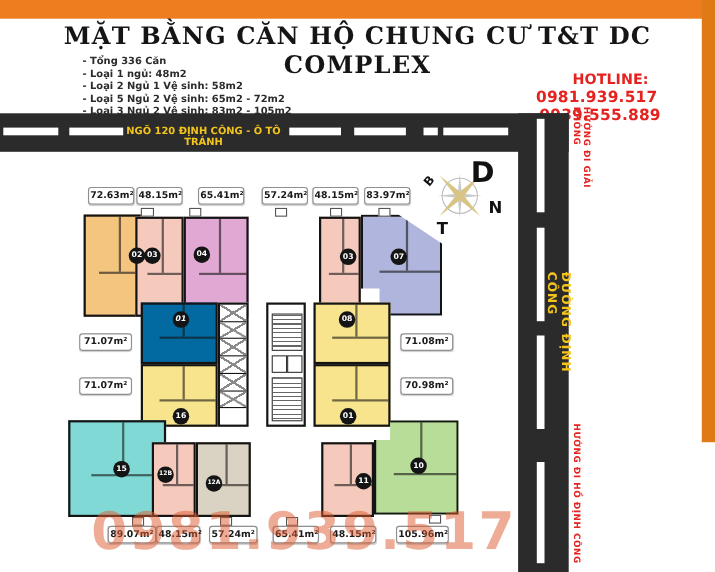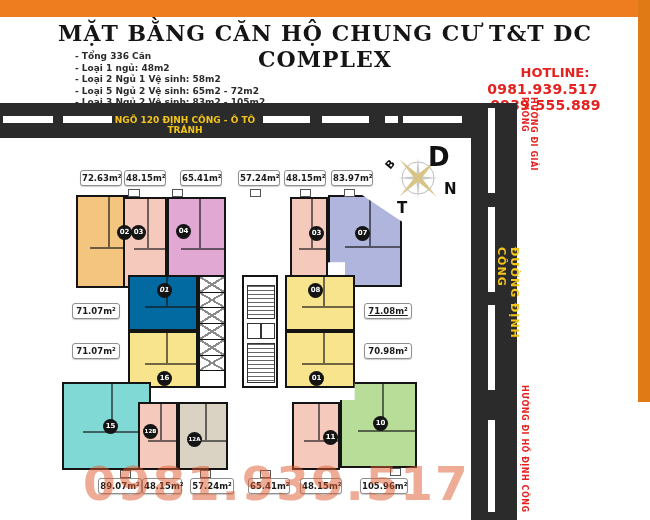--- a/index.html
+++ b/index.html
@@ -196,21 +196,21 @@
 
   <div class="alabel" style="left:80px;top:170px;width:38px;">72.63m²</div>
   <div class="alabel" style="left:124px;top:170px;width:38px;">48.15m²</div>
   <div class="alabel" style="left:180px;top:170px;width:38px;">65.41m²</div>
   <div class="alabel" style="left:238px;top:170px;width:38px;">57.24m²</div>
   <div class="alabel" style="left:284px;top:170px;width:38px;">48.15m²</div>
   <div class="alabel" style="left:331px;top:170px;width:38px;">83.97m²</div>
 
   <div class="alabel" style="left:72px;top:303px;width:44px;">71.07m²</div>
   <div class="alabel" style="left:72px;top:343px;width:44px;">71.07m²</div>
-  <div class="alabel" style="left:364px;top:303px;width:44px;text-decoration:underline;">71.08m²</div>
+  <div class="alabel" style="left:364px;top:303px;width:44px;">71.08m²</div>
   <div class="alabel" style="left:364px;top:343px;width:44px;">70.98m²</div>
 
   <div class="alabel" style="left:98px;top:478px;width:40px;">89.07m²</div>
   <div class="alabel" style="left:142px;top:478px;width:36px;">48.15m²</div>
   <div class="alabel" style="left:190px;top:478px;width:40px;">57.24m²</div>
   <div class="alabel" style="left:248px;top:478px;width:38px;">65.41m²</div>
   <div class="alabel" style="left:300px;top:478px;width:38px;">48.15m²</div>
   <div class="alabel" style="left:360px;top:478px;width:44px;">105.96m²</div>
 
   <div class="watermark">0981.939.517</div>

